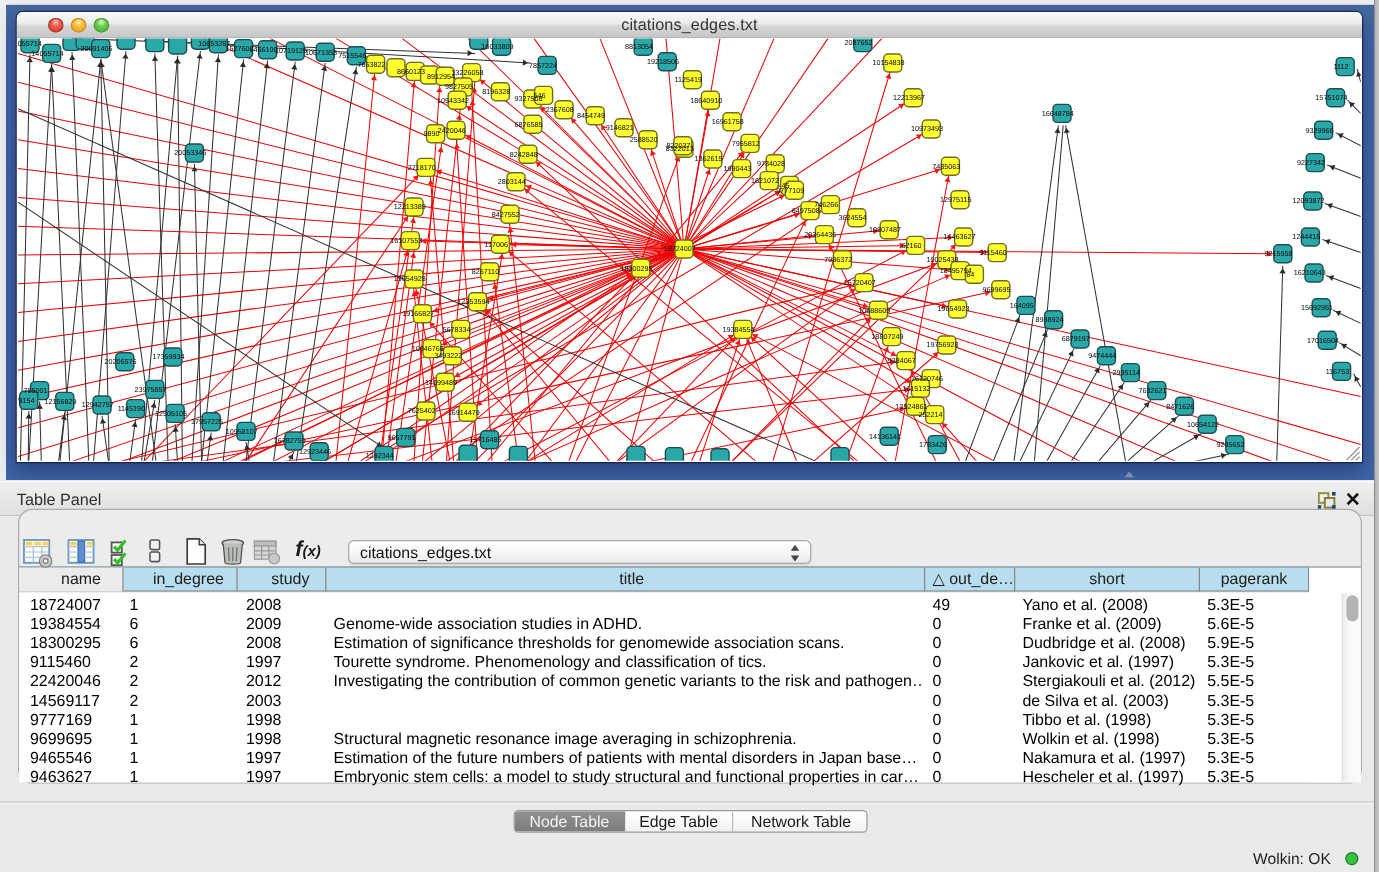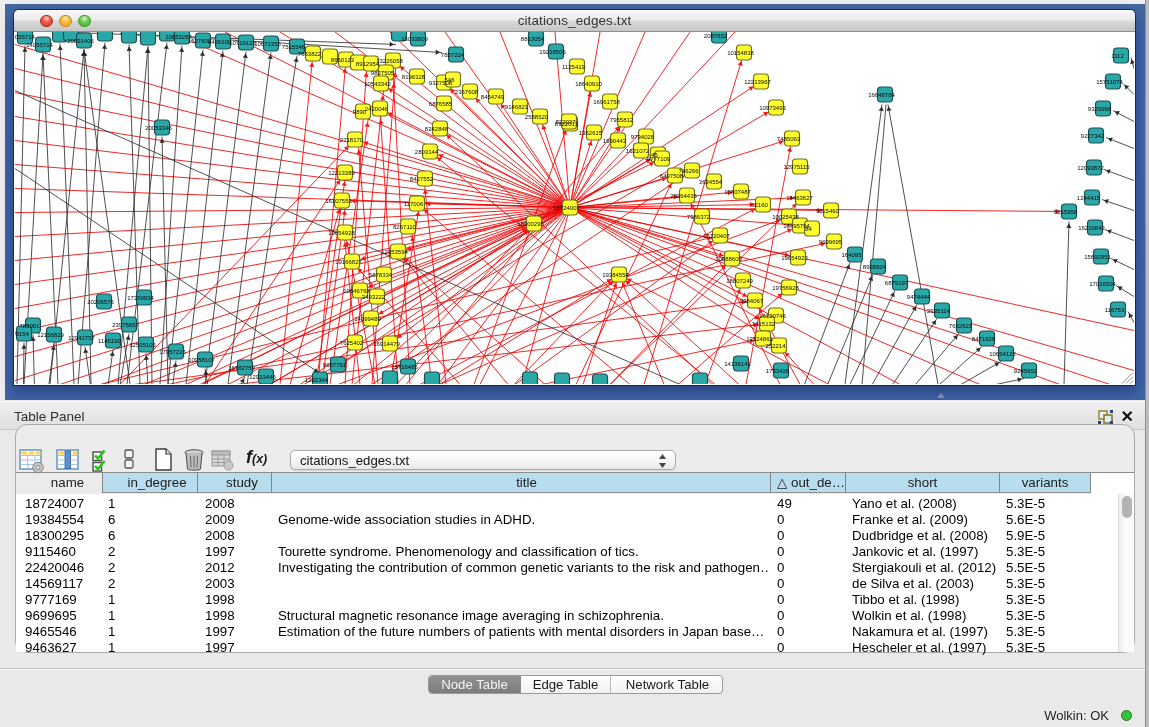--- a/index.html
+++ b/index.html
@@ -713,21 +713,21 @@
 <div style="position:absolute;right:11px;top:5px;font-size:16px;font-weight:700;color:#111">✕</div>
 </div>
 <div id="container">
 <div id="thead"></div>
       <div class="hc" style="left:0px;width:87px;top:47.5px;background:#ebebeb;text-indent:17px">name</div>
       <div class="hc" style="left:87px;width:95px;top:47.5px;text-indent:14px">in_degree</div>
       <div class="hc" style="left:182px;width:74px;top:47.5px;text-indent:15px">study</div>
       <div class="hc" style="left:256px;width:499px;top:47.5px;text-indent:11px">title</div>
       <div class="hc" style="left:755px;width:75px;top:47.5px;text-align:right;padding-left:4px">△ out_de…</div>
       <div class="hc" style="left:830px;width:154px;top:47.5px;text-indent:0px">short</div>
-      <div class="hc" style="left:984px;width:91px;top:47.5px;text-indent:0px">variants</div>
+      <div class="hc" style="left:984px;width:91px;top:47.5px;text-indent:0px">pagerank</div>
       <div style="position:absolute;left:1075px;top:47px;width:43px;height:180px;background:#fff;border-top:1px solid #8c8c8c"></div>
 <div id="tbody">
 <div class="tr" style="top:2px">
 <div class="td" style="left:9px;width:74px">18724007</div>
 <div class="td" style="left:92px;width:87px">1</div>
 <div class="td" style="left:189px;width:63px">2008</div>
 <div class="td" style="left:761px;width:65px">49</div>
 <div class="td" style="left:836px;width:152px">Yano et al. (2008)</div>
 <div class="td" style="left:990px;width:90px">5.3E-5</div>
 </div>
@@ -737,20 +737,21 @@
 <div class="td" style="left:189px;width:63px">2009</div>
 <div class="td" style="left:262px;width:490px">Genome-wide association studies in ADHD.</div>
 <div class="td" style="left:761px;width:65px">0</div>
 <div class="td" style="left:836px;width:152px">Franke et al. (2009)</div>
 <div class="td" style="left:990px;width:90px">5.6E-5</div>
 </div>
 <div class="tr" style="top:34px">
 <div class="td" style="left:9px;width:74px">18300295</div>
 <div class="td" style="left:92px;width:87px">6</div>
 <div class="td" style="left:189px;width:63px">2008</div>
+<div class="td" style="left:262px;width:490px">Estimation of significance thresholds for genomewide association scans.</div>
 <div class="td" style="left:761px;width:65px">0</div>
 <div class="td" style="left:836px;width:152px">Dudbridge et al. (2008)</div>
 <div class="td" style="left:990px;width:90px">5.9E-5</div>
 </div>
 <div class="tr" style="top:50px">
 <div class="td" style="left:9px;width:74px">9115460</div>
 <div class="td" style="left:92px;width:87px">2</div>
 <div class="td" style="left:189px;width:63px">1997</div>
 <div class="td" style="left:262px;width:490px">Tourette syndrome. Phenomenology and classification of tics.</div>
 <div class="td" style="left:761px;width:65px">0</div>
@@ -797,20 +798,21 @@
 <div class="td" style="left:189px;width:63px">1997</div>
 <div class="td" style="left:262px;width:490px">Estimation of the future numbers of patients with mental disorders in Japan base…</div>
 <div class="td" style="left:761px;width:65px">0</div>
 <div class="td" style="left:836px;width:152px">Nakamura et al. (1997)</div>
 <div class="td" style="left:990px;width:90px">5.3E-5</div>
 </div>
 <div class="tr" style="top:146px">
 <div class="td" style="left:9px;width:74px">9463627</div>
 <div class="td" style="left:92px;width:87px">1</div>
 <div class="td" style="left:189px;width:63px">1997</div>
+<div class="td" style="left:262px;width:490px">Embryonic stem cells: a model to study structural and functional properties in car…</div>
 <div class="td" style="left:761px;width:65px">0</div>
 <div class="td" style="left:836px;width:152px">Hescheler et al. (1997)</div>
 <div class="td" style="left:990px;width:90px">5.3E-5</div>
 </div>
 </div>
 <div id="vsb">
         <div class="thumb"></div>
       </div>
 </div>
 

